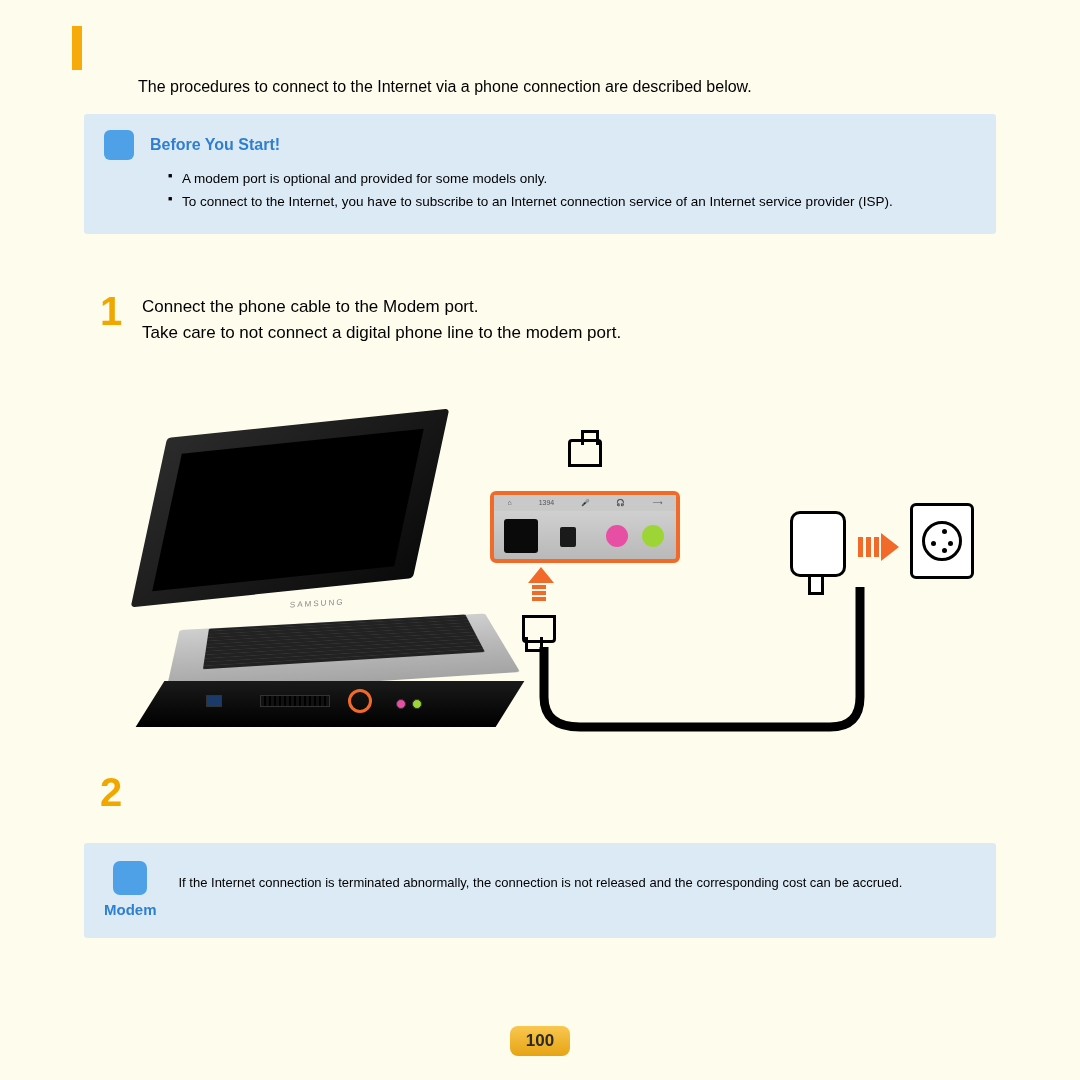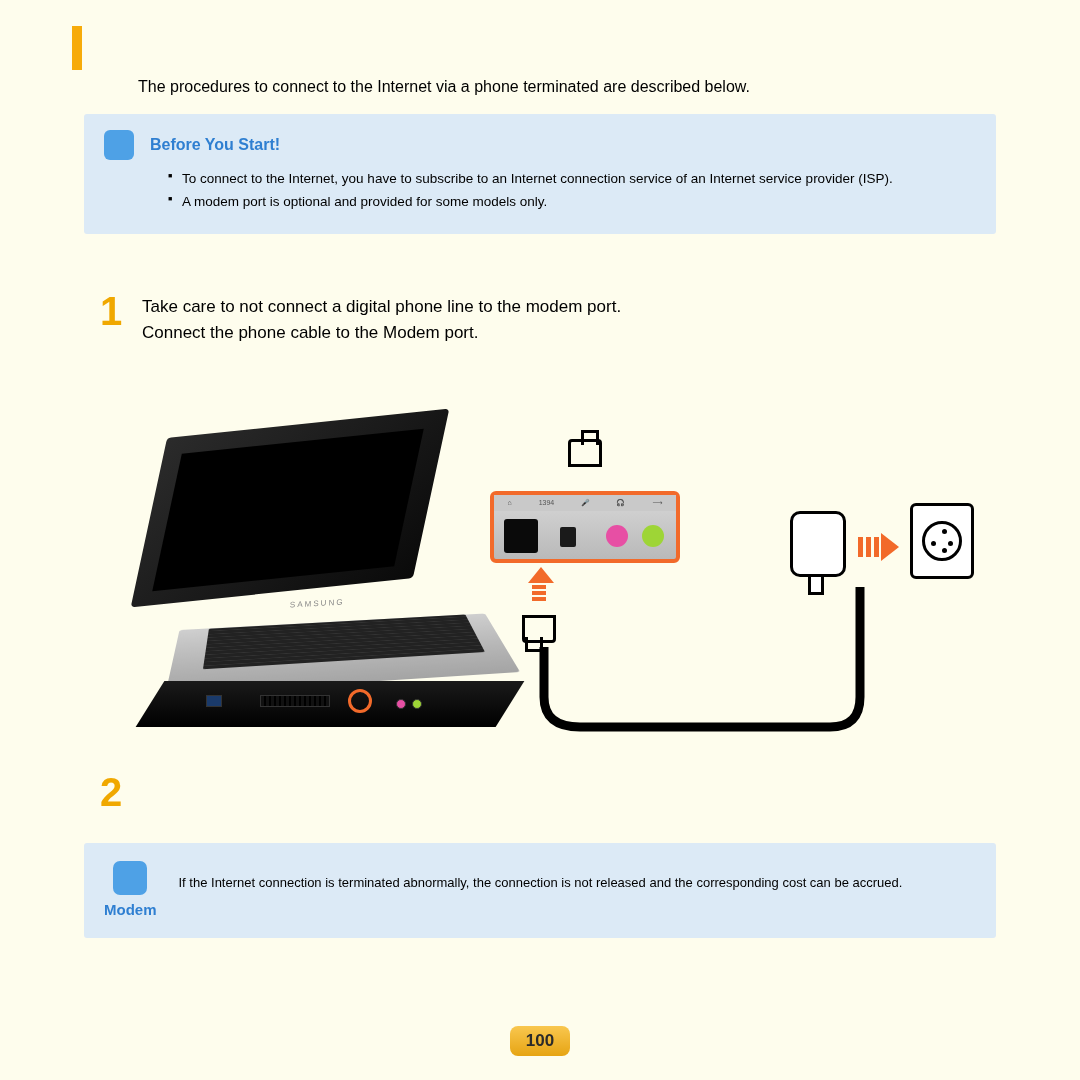--- a/index.html
+++ b/index.html
@@ -90,38 +90,38 @@
   .pagenum{position:absolute;left:50%;bottom:24px;transform:translateX(-50%);width:60px;height:30px;background:linear-gradient(#f9c74f,#e6a413);border-radius:8px;display:flex;align-items:center;justify-content:center;font-weight:bold;font-size:17px;color:#2a2a2a;}
 </style>
 </head>
 <body>
 
 <div class="page">
 
   <div class="title-row">
     <div class="title-bar"></div>
   </div>
-  <p class="intro">The procedures to connect to the Internet via a phone terminated are described below.</p>
+  <p class="intro">The procedures to connect to the Internet via a phone connection are described below.</p>
 
   <div class="callout">
     <div class="callout-head">
       <div class="callout-badge"></div>
       <div class="callout-title">Before You Start!</div>
     </div>
     <ul class="callout-list">
+      <li>A modem port is optional and provided for some models only.</li>
       <li>To connect to the Internet, you have to subscribe to an Internet connection service of an Internet service provider (ISP).</li>
-      <li>A modem port is optional and provided for some models only.</li>
     </ul>
   </div>
 
   <div class="step">
     <div class="step-num">1</div>
     <div class="step-body">
+      <div>Connect the phone cable to the Modem port.</div>
       <div>Take care to not connect a digital phone line to the modem port.</div>
-      <div>Connect the phone cable to the Modem port.</div>
     </div>
   </div>
 
   <div class="illus">
     <div class="laptop">
       <div class="screen-back"></div>
       <div class="screen-inner"></div>
       <div class="brand">SAMSUNG</div>
       <div class="base"></div>
       <div class="kbd"></div>

